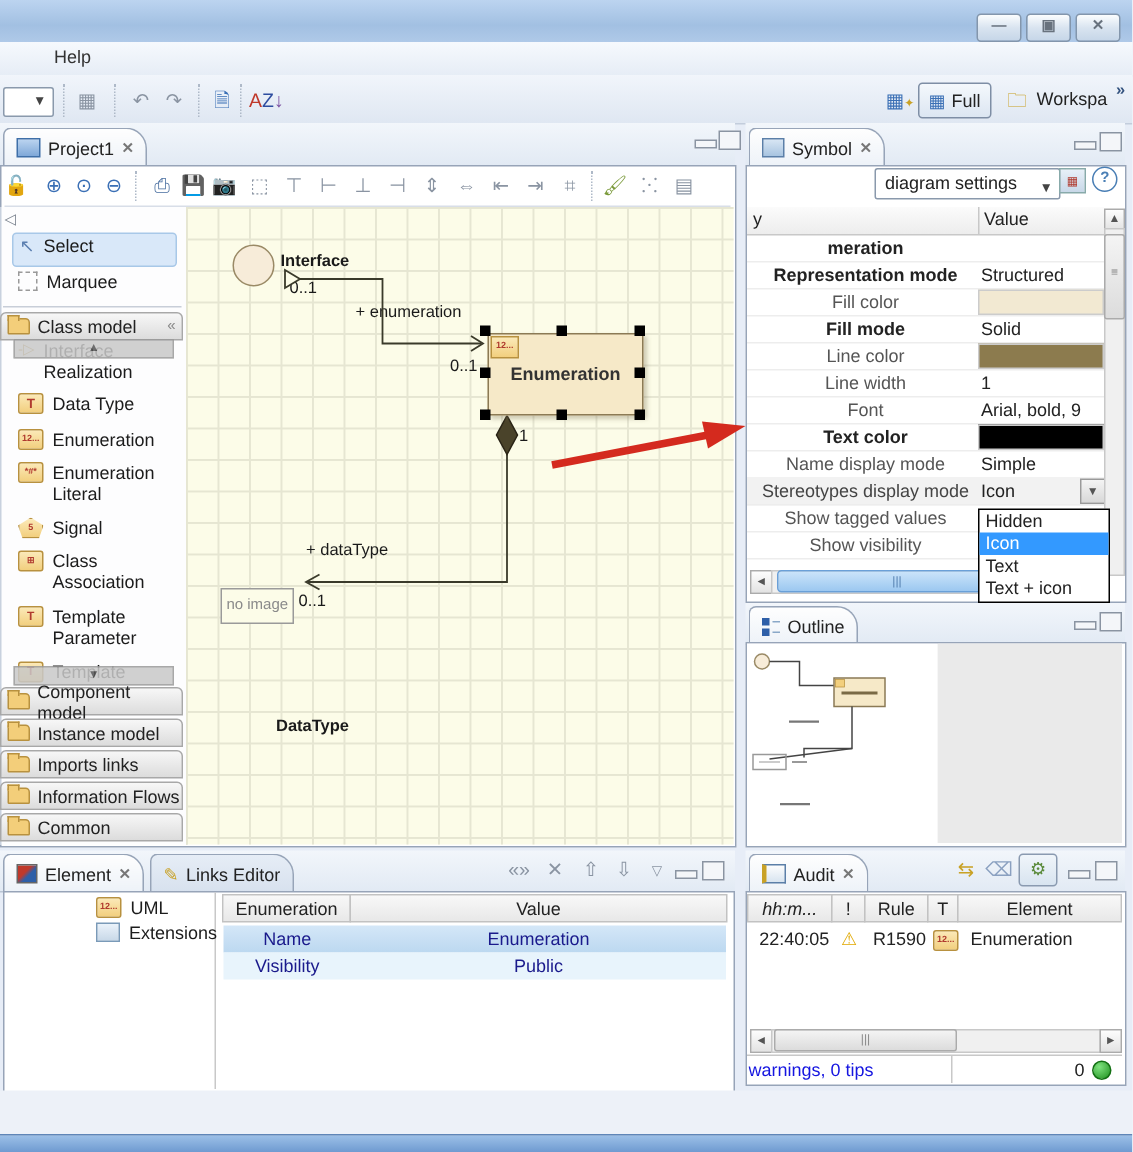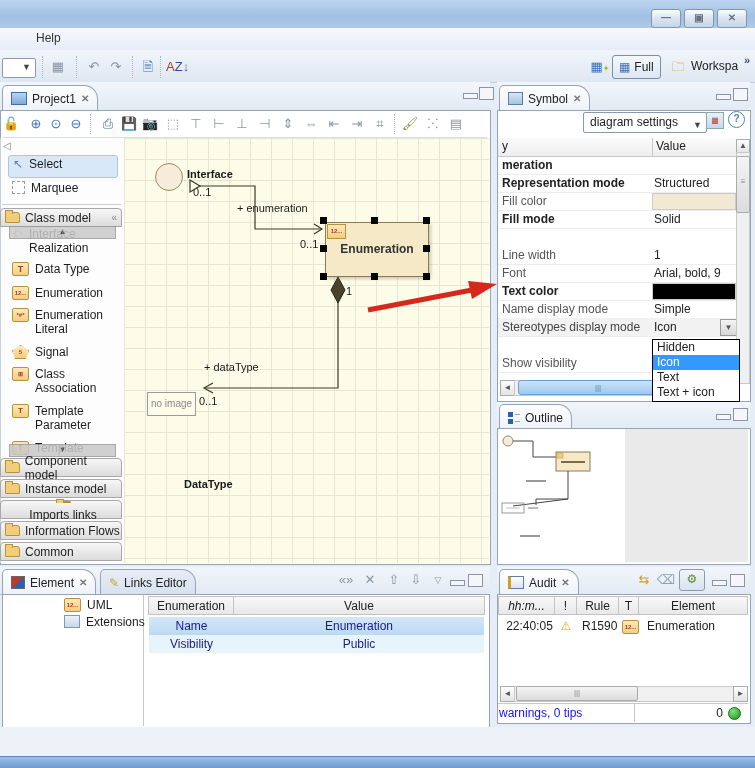--- a/index.html
+++ b/index.html
@@ -44,21 +44,21 @@
                  text-align:center;line-height:9px;font-size:8px;color:#555;}
   
   .canvas{left:124px;top:138px;width:365px;height:425px;background-color:#FCFCE8;
           background-image:linear-gradient(#E6E6D2 1px,transparent 1px),linear-gradient(90deg,#E6E6D2 1px,transparent 1px);
           background-size:21px 21px;overflow:hidden;}
   .canvaslabel{position:absolute;font-size:11px;color:#1a1a1a;white-space:nowrap;}
   .bold{font-weight:bold;}
   .handle{position:absolute;width:7px;height:7px;background:#000;}
   
   .proprow{position:absolute;left:498px;width:238px;height:18px;display:flex;align-items:center;border-bottom:1px solid #EDEDED;}
-  .proplabel{padding-left:4px;width:150px;white-space:nowrap;overflow:hidden;font-size:12px;}
+  .proplabel{padding-left:4px;width:150px;white-space:nowrap;overflow:hidden;font-size:12px;text-align:center;}
   .propvalue{position:absolute;left:156px;width:80px;font-size:12px;white-space:nowrap;}
   .swatch{position:absolute;left:154px;top:1px;width:82px;height:15px;border:1px solid #CCC;}
   .scrollbtn{background:linear-gradient(#FDFDFD,#E3E3E3);border:1px solid #ABABAB;color:#555;text-align:center;font-size:8px;line-height:12px;}
   .scrollthumb{background:linear-gradient(#F4F4F4,#DCDCDC);border:1px solid #ABABAB;border-radius:2px;color:#888;text-align:center;font-size:8px;line-height:11px;}
   .dropdown{left:652px;top:339px;width:86px;height:61px;background:#fff;border:1px solid #000;z-index:60;}
   .dropitem{height:15px;line-height:15px;padding-left:4px;font-size:12px;white-space:nowrap;}
   
   .th{position:absolute;background:linear-gradient(#F8F8F8,#E8E8E8);border:1px solid #C2C2C2;text-align:center;
       font-size:12px;line-height:19px;height:19px;box-sizing:border-box;}
   .cell{position:absolute;font-size:12px;line-height:18px;height:18px;text-align:center;}
@@ -201,21 +201,21 @@
 <div class="scrolloverlay" style="top:444px;">▼</div>
 
 <div class="drawer" style="top:458px;">
   <span class="folder"></span>
   <span>Component model</span>
 </div>
 <div class="drawer" style="top:479px;">
   <span class="folder"></span>
   <span>Instance model</span>
 </div>
-<div class="drawer" style="top:500px;flex-direction:column;">
+<div class="drawer" style="top:500px;">
   <span class="folder"></span>
   <span>Imports links</span>
 </div>
 <div class="drawer" style="top:521px;">
   <span class="folder"></span>
   <span>Information Flows</span>
 </div>
 <div class="drawer" style="top:542px;">
   <span class="folder"></span>
   <span>Common</span>
@@ -291,20 +291,24 @@
       <span class="propvalue">Structured</span>
     </div>
 <div class="proprow" style="top:192px;">
       <span class="proplabel" style="color:#555;">Fill color</span>
       <span class="swatch" style="background-color: rgb(242, 233, 210);"></span>
     </div>
 <div class="proprow" style="top:210px;">
       <span class="proplabel bold">Fill mode</span>
       <span class="propvalue">Solid</span>
     </div>
+<div class="proprow" style="top:228px;">
+      <span class="proplabel" style="color:#555;">Line color</span>
+      <span class="swatch" style="background-color: rgb(140, 123, 78);"></span>
+    </div>
 <div class="proprow" style="top:246px;">
       <span class="proplabel" style="color:#555;">Line width</span>
       <span class="propvalue">1</span>
     </div>
 <div class="proprow" style="top:264px;">
       <span class="proplabel" style="color:#555;">Font</span>
       <span class="propvalue" style="width:82px;overflow:hidden;">Arial, bold, 9</span>
     </div>
 <div class="proprow" style="top:282px;">
       <span class="proplabel bold">Text color</span>
@@ -312,20 +316,23 @@
     </div>
 <div class="proprow" style="top:300px;">
       <span class="proplabel" style="color:#555;">Name display mode</span>
       <span class="propvalue">Simple</span>
     </div>
 <div class="proprow" style="top:318px;background:#F2F2F2;">
   <span class="proplabel" style="color:#444;">Stereotypes display mode</span>
   <span class="propvalue">Icon</span>
   <span style="position:absolute;left:222px;top:1px;width:15px;height:15px;background:linear-gradient(#F4F4F4,#D8D8D8);border:1px solid #9A9A9A;font-size:8px;color:#555;text-align:center;line-height:15px;">▼</span>
 </div>
+<div class="proprow" style="top:336px;">
+      <span class="proplabel" style="color:#555;">Show tagged values</span>
+    </div>
 <div class="proprow" style="top:354px;">
       <span class="proplabel" style="color:#555;">Show visibility</span>
     </div>
 
 <div class="abs scrollbtn" style="left:736px;top:139px;width:12px;height:13px;">▲</div>
 <div class="abs" style="left:736px;top:152px;width:12px;height:230px;background:#F0F0F0;border:1px solid #C8C8C8;"></div>
 <div class="abs scrollthumb" style="left:736px;top:156px;width:12px;height:55px;line-height:50px;">≡</div>
 
 <div class="abs scrollbtn" style="left:500px;top:380px;width:13px;height:14px;line-height:13px;">◄</div>
 <div class="abs" style="left:514px;top:380px;width:222px;height:14px;background:#F0F0F0;border:1px solid #C8C8C8;"></div>

